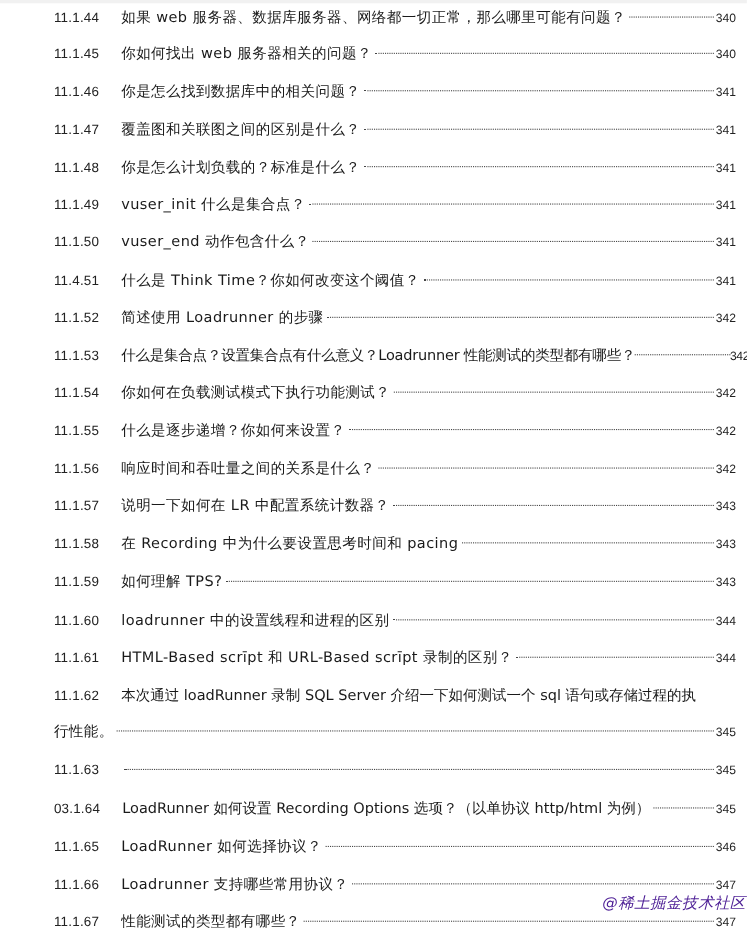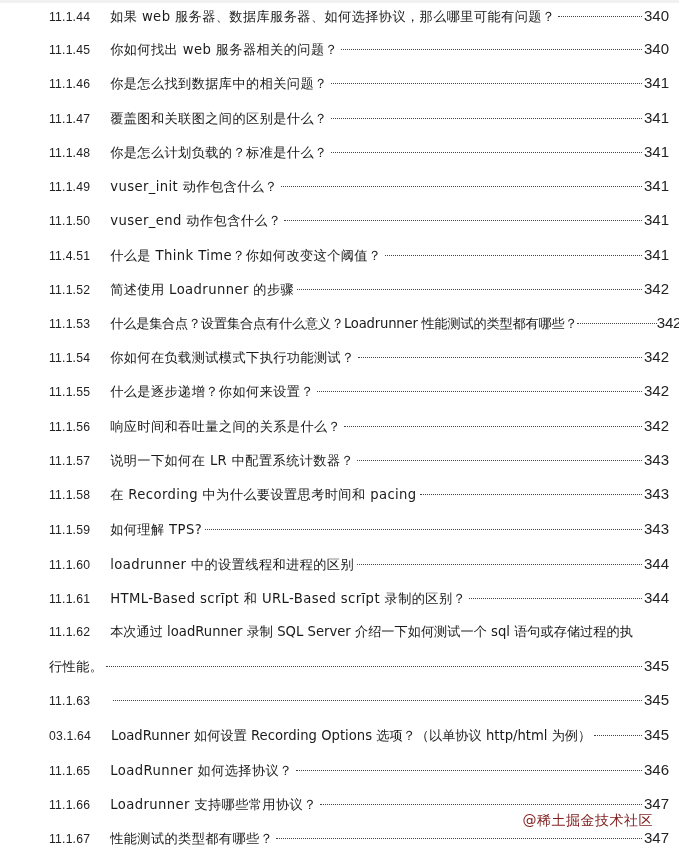--- a/index.html
+++ b/index.html
@@ -18,36 +18,36 @@
   }
   .num { font-family: "Liberation Sans", sans-serif; font-size: 12.2px; color: #222; margin-right: 20px; letter-spacing: 0.2px; }
   .title { font-size: 13.2px; letter-spacing: 0.4px; }
   .leader {
     flex: 1 1 auto; min-width: 6px;
     border-bottom: 1px dotted #444;
     margin: 0 2px 0 3px;
     transform: translateY(-4px);
     height: 1px;
   }
-  .page { font-family: "Liberation Sans", sans-serif; font-size: 15px; color: #222; }
+  .page { font-family: "Liberation Sans", sans-serif; font-size: 11px; color: #222; }
   .watermark {
-    position: absolute; right: 26px; top: 812px;
-    font-size: 14px; color: #7f1d1d; letter-spacing: 0.5px;
+    position: absolute; right: 1px; top: 812px;
+    font-size: 14px; color: #4c1d95; letter-spacing: 0.5px; font-style: italic;
   }
   .topfade { position:absolute; left:0; top:0; width:679px; height:3px; background:#f1f1f1; }
 </style>
 </head>
 <body>
 
 <div class="topfade"></div>
 
 <div class="toc">
   <div class="entry" style="top:6px">
       <span class="num">11.1.44</span>
-      <span class="title">如果 web 服务器、数据库服务器、如何选择协议，那么哪里可能有问题？</span>
+      <span class="title">如果 web 服务器、数据库服务器、网络都一切正常，那么哪里可能有问题？</span>
       <span class="leader"></span>
       <span class="page">340</span>
     </div>
   <div class="entry" style="top:39px">
       <span class="num">11.1.45</span>
       <span class="title">你如何找出 web 服务器相关的问题？</span>
       <span class="leader"></span>
       <span class="page">340</span>
     </div>
   <div class="entry" style="top:73px">
@@ -63,21 +63,21 @@
       <span class="page">341</span>
     </div>
   <div class="entry" style="top:142px">
       <span class="num">11.1.48</span>
       <span class="title">你是怎么计划负载的？标准是什么？</span>
       <span class="leader"></span>
       <span class="page">341</span>
     </div>
   <div class="entry" style="top:176px">
       <span class="num">11.1.49</span>
-      <span class="title">vuser_init 动作包含什么？</span>
+      <span class="title">vuser_init 什么是集合点？</span>
       <span class="leader"></span>
       <span class="page">341</span>
     </div>
   <div class="entry" style="top:210px">
       <span class="num">11.1.50</span>
       <span class="title">vuser_end 动作包含什么？</span>
       <span class="leader"></span>
       <span class="page">341</span>
     </div>
   <div class="entry" style="top:245px">

